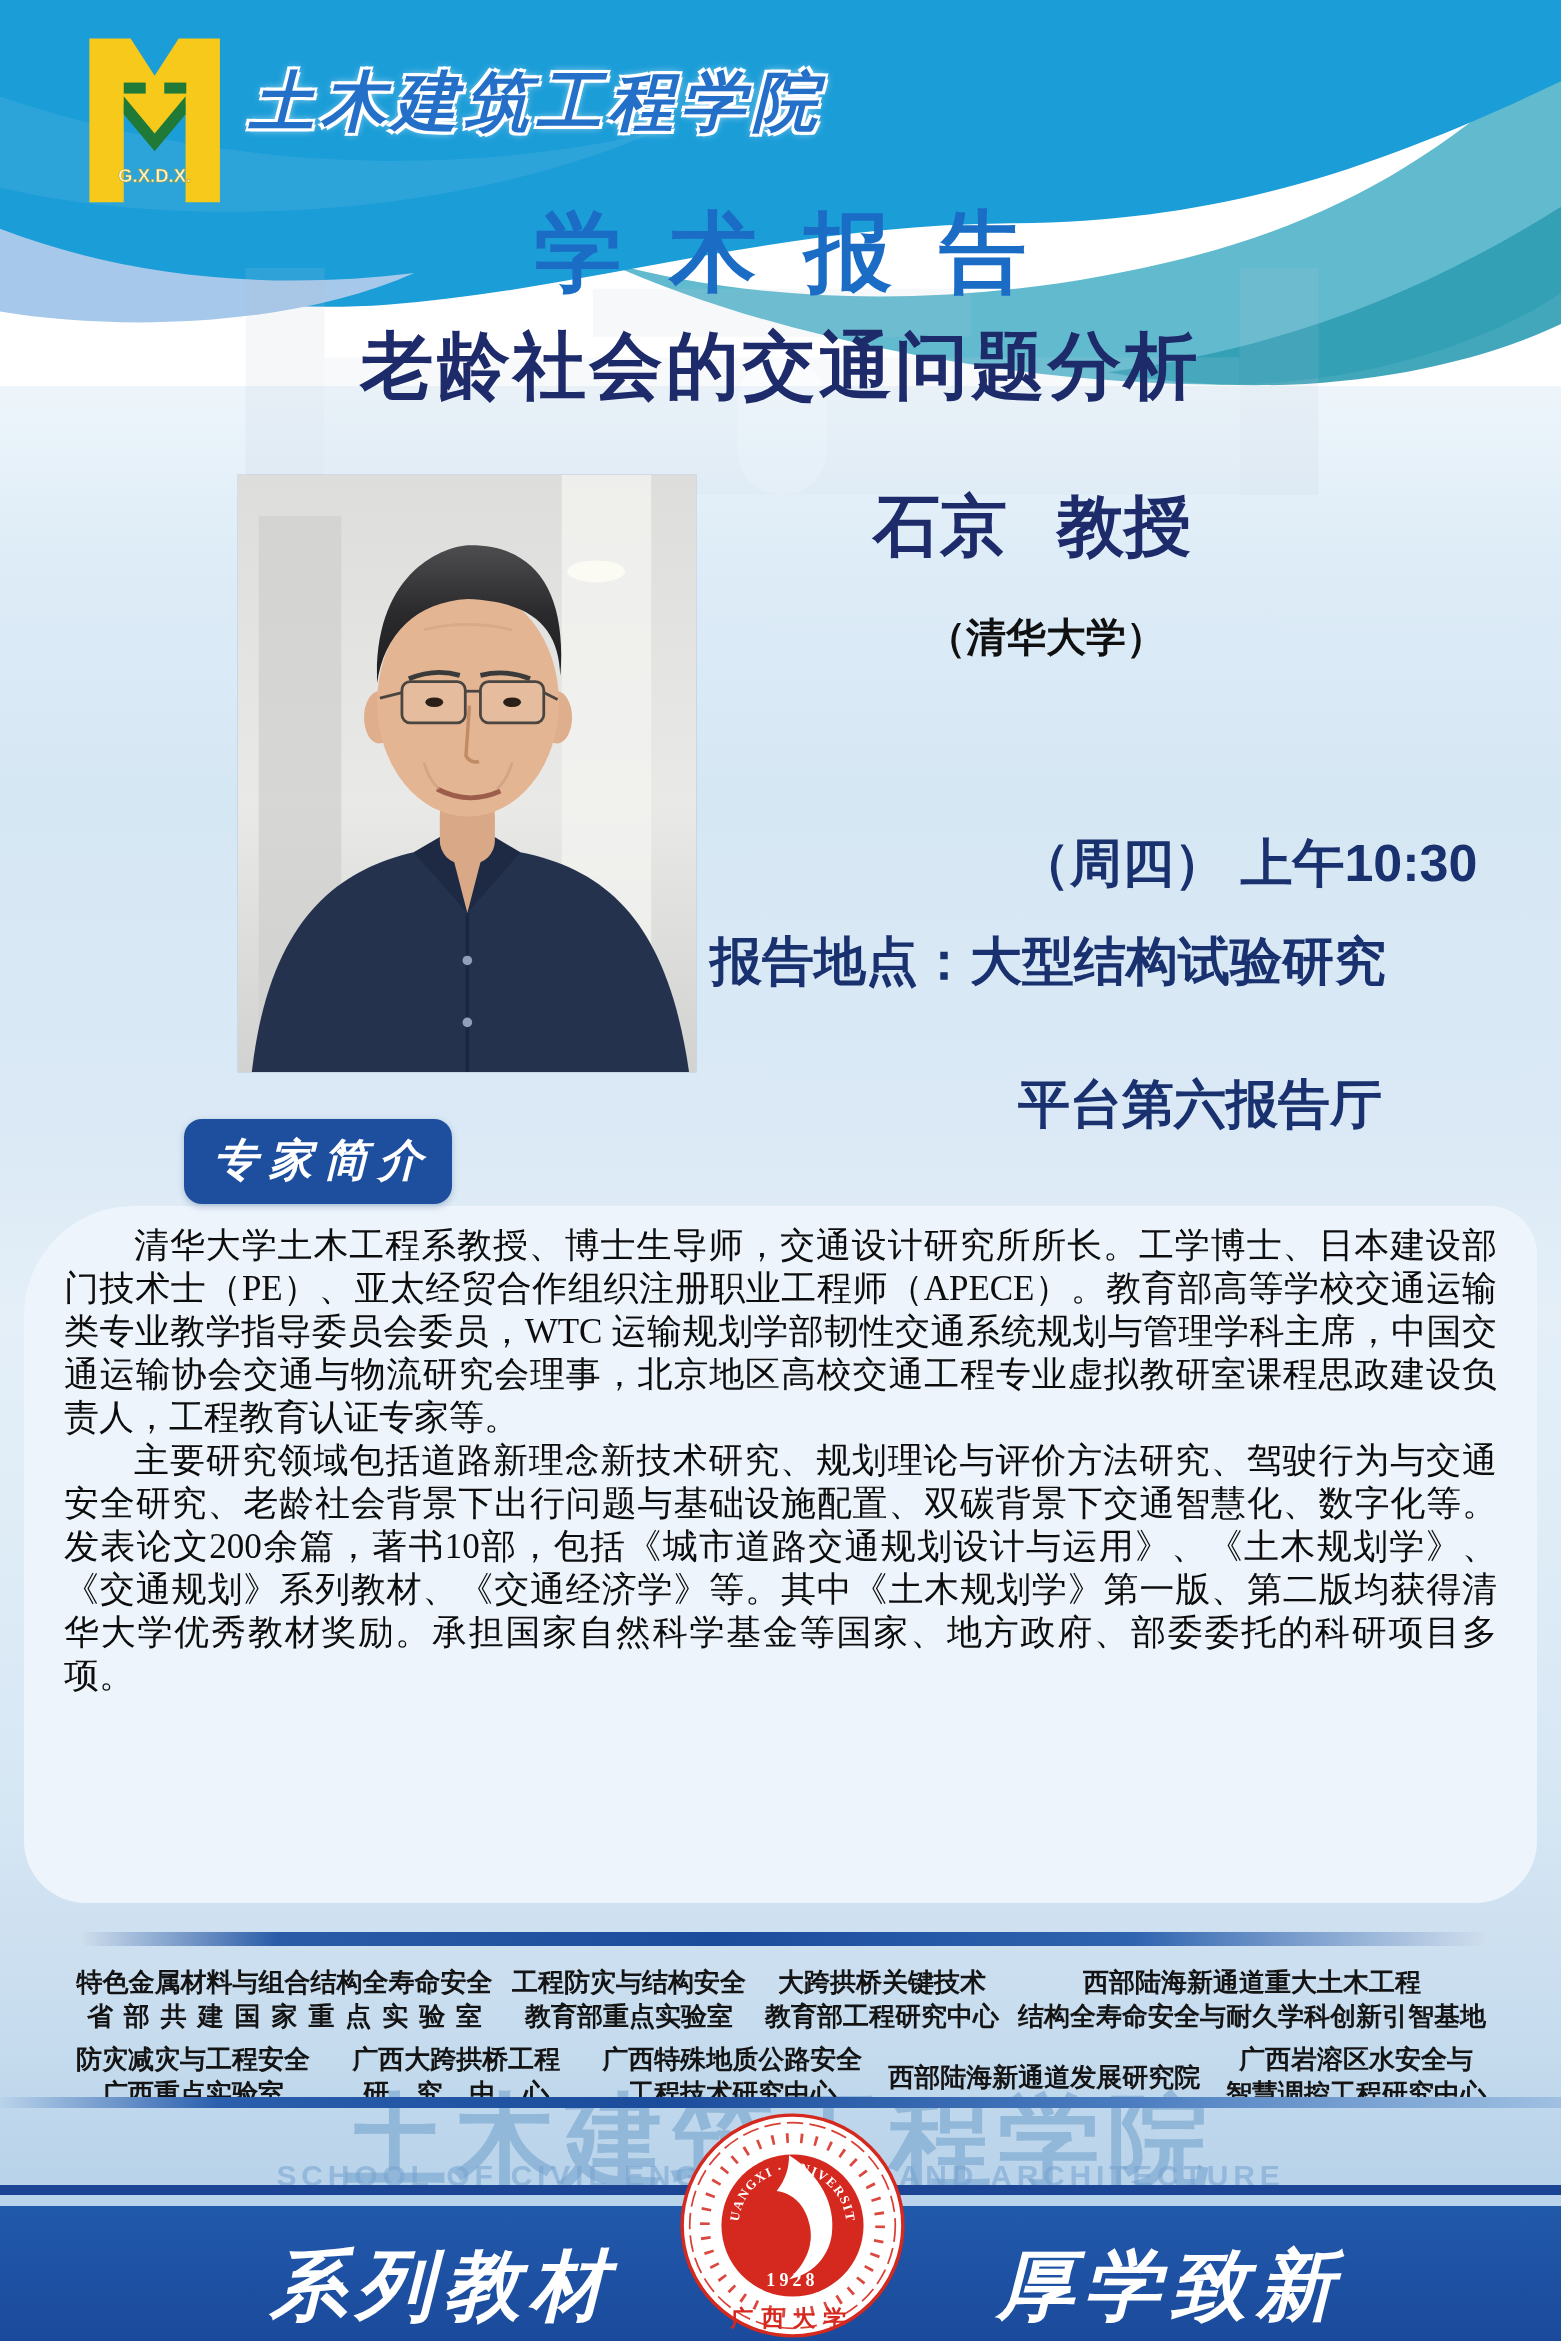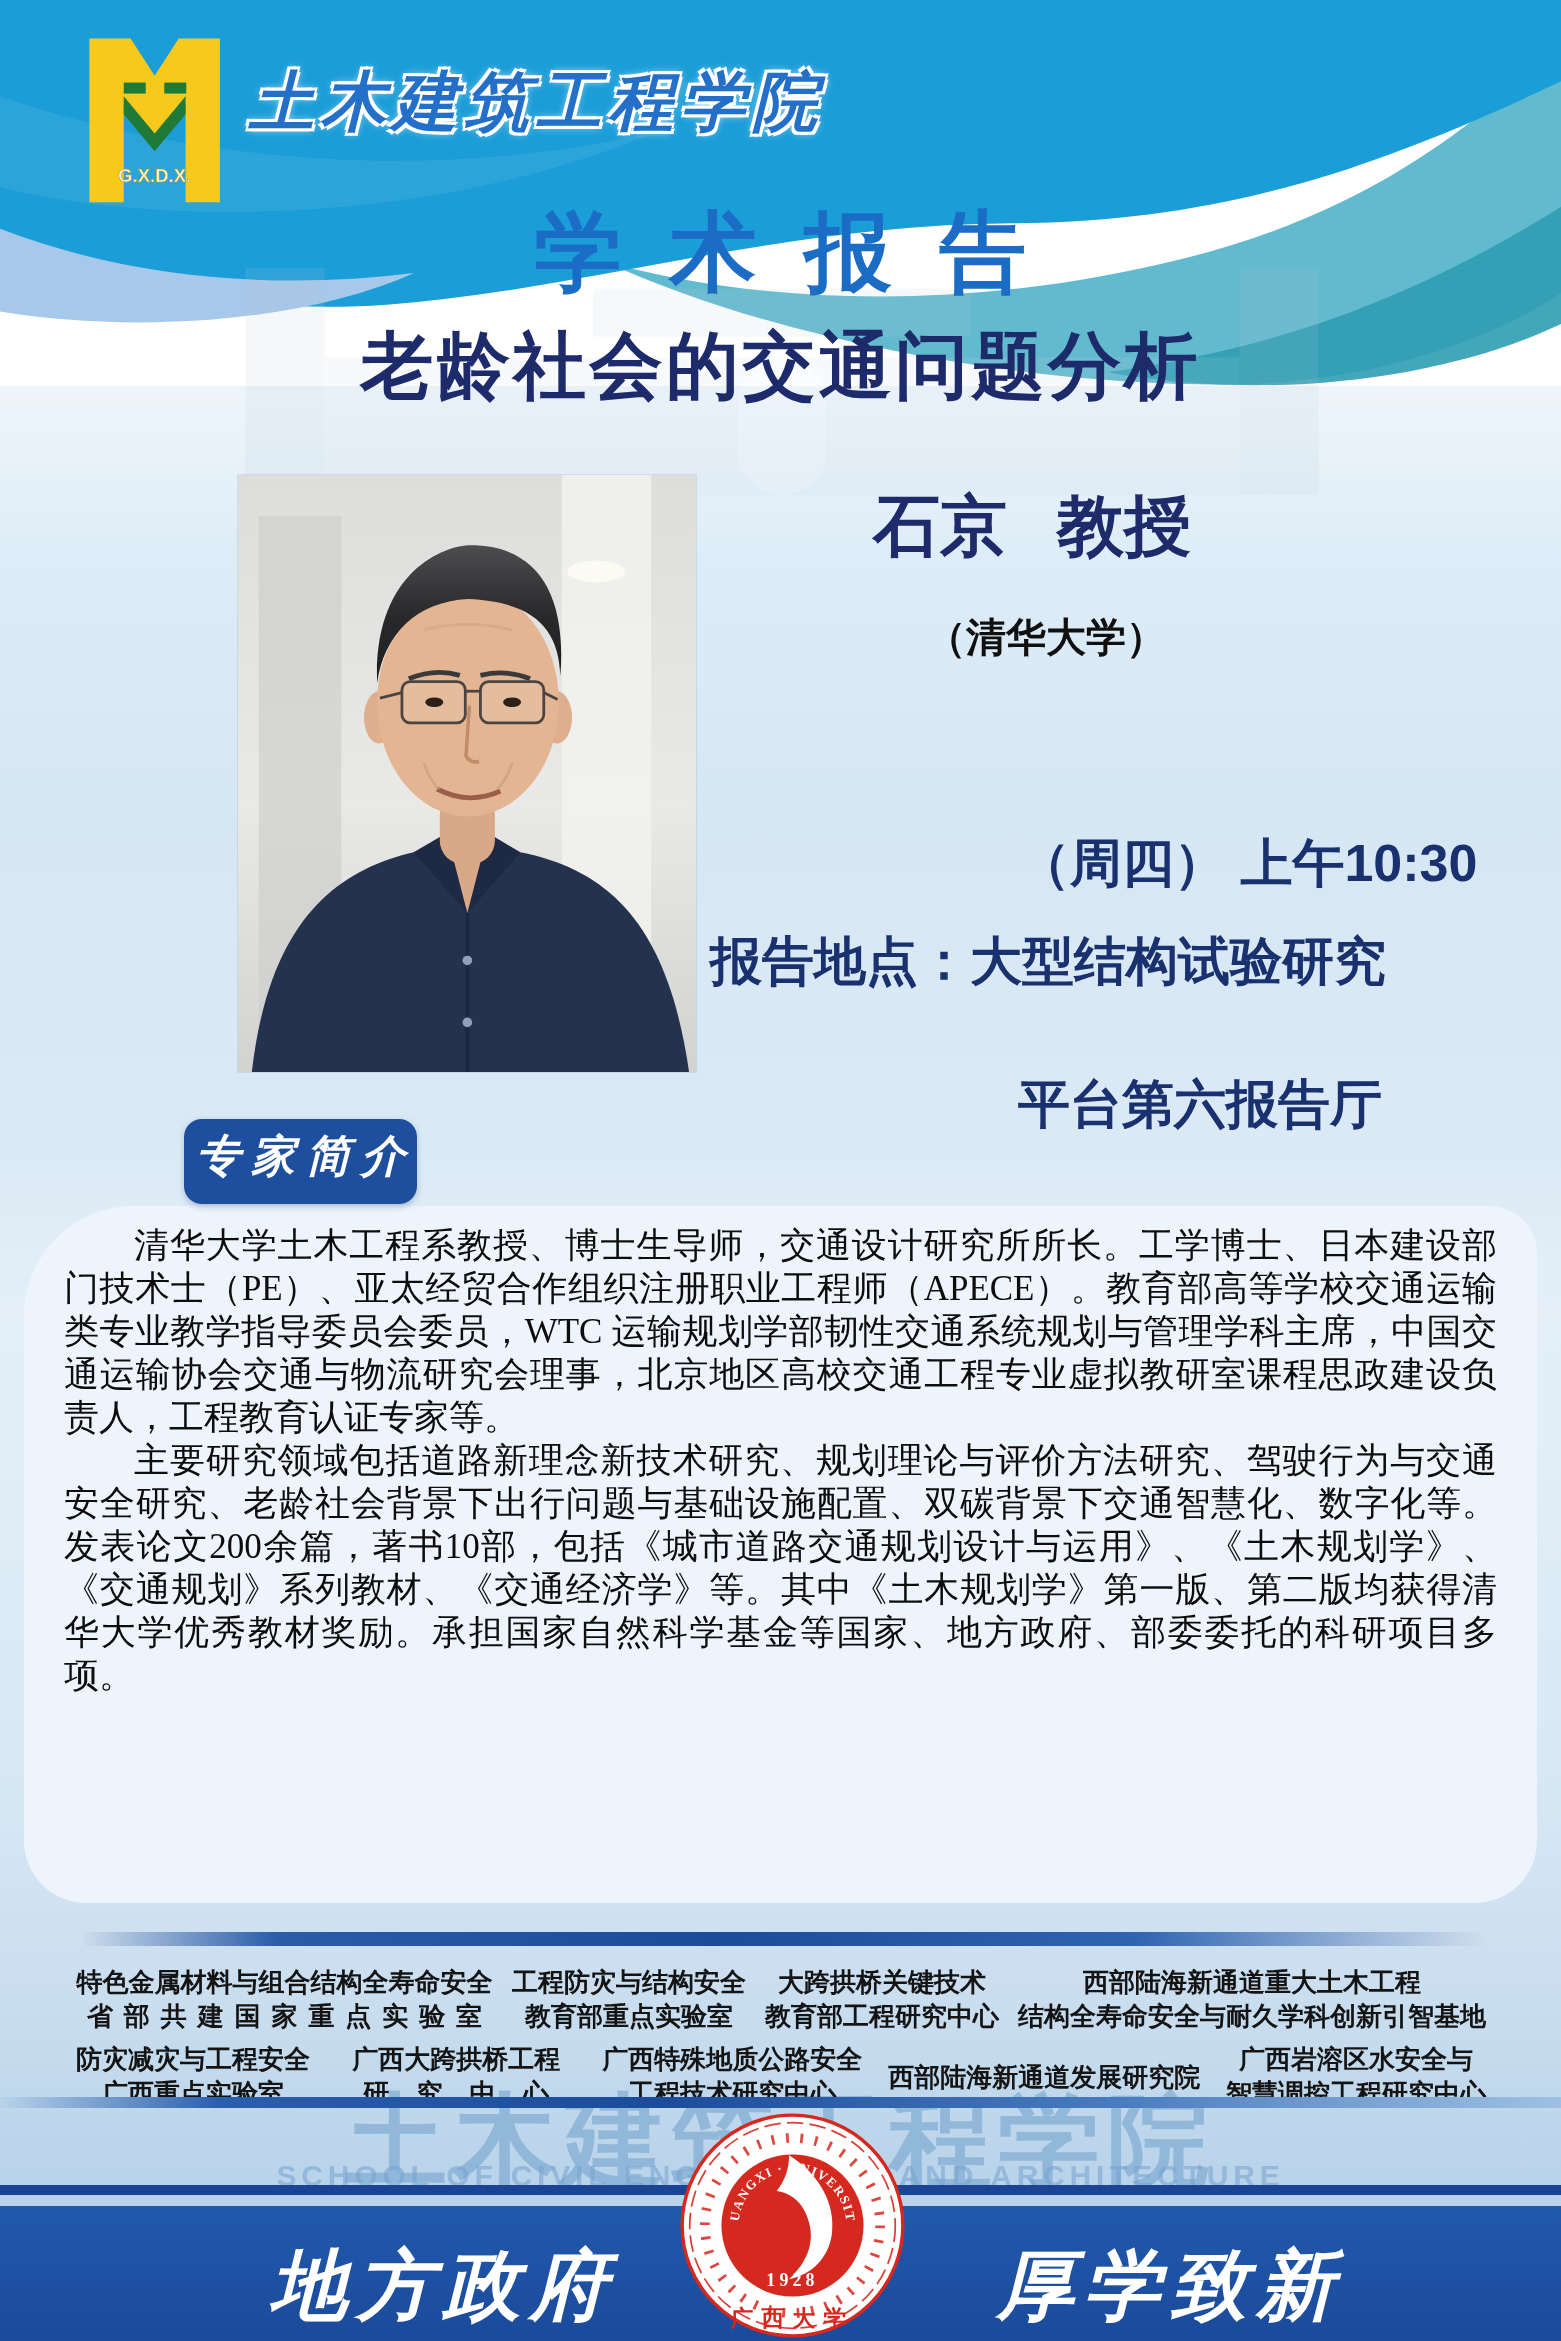--- a/index.html
+++ b/index.html
@@ -47,24 +47,24 @@
   #speaker-row .gap{ display:inline-block; width:50px; }
   #affiliation{ left:926px; top:610px; z-index:2; font-size:40px; font-weight:bold; color:#101010; }
   .sched{ left:710px; z-index:2; font-size:52px; font-weight:900; color:#19316e; white-space:nowrap; }
   #sched-t1{ top:731px; }
   #sched-t2{ top:829px; padding-left:308px; }
   #sched-l1{ top:927px; }
   #sched-l2{ top:1026px; padding-left:308px;margin-top:44px; }
 
   
   #bio-badge{
-    left:184px; top:1119px; width:233px; height:85px; z-index:4;
+    left:184px; top:1119px; width:268px; height:85px; z-index:4;
     background:#1e4f9f; border-radius:18px; text-align:center;
     font-size:44px; line-height:81px; font-weight:bold; font-style:italic;
-    letter-spacing:11px; text-indent:11px; color:#fff; font-family:Liberation Mono, monospace;
+    letter-spacing:11px; text-indent:11px; color:#fff; font-family:Liberation Sans, sans-serif;
     box-shadow:0 2.8px 6.9px rgba(20,60,120,.25);
   }
   #bio-box{
     left:24px; top:1206px; width:1513px; height:697px; z-index:2;
     background:#edf4fb; border-radius:110px 48px 62px 62px;
     padding:18px 40px 6.9px 40px; overflow:hidden;
   }
   #bio-box p{
     font-family:"Liberation Serif",serif;
     font-size:35px; line-height:43px; color:#0d0d0d;
@@ -249,21 +249,21 @@
       <div>智慧调控工程研究中心</div>
     </div>
   </div>
 
   <div id="wm-cn" class="abs">土木建筑工程学院</div>
   <div id="wm-en" class="abs">SCHOOL OF CIVIL ENGINEERING AND ARCHITECTURE</div>
   <div id="bar-b" class="abs"></div>
   <div id="bar-c" class="abs"></div>
 
   <div id="footer-band" class="abs"></div>
-  <div id="motto-left" class="abs motto">地方政府</div>
+  <div id="motto-left" class="abs motto">系列教材</div>
   <div id="motto-right" class="abs motto">厚学致新</div>
 
   <svg id="seal" class="abs" viewBox="0 0 332 332">
     <defs>
       <path id="sealArc" d="M88,166 A78,78 0 0 1 244,166" fill="none"></path>
     </defs>
     <circle cx="166" cy="166" r="160" fill="#ffffff" stroke="#d5281e" stroke-width="5"></circle>
     <circle cx="166" cy="166" r="149" fill="none" stroke="#d5281e" stroke-width="2.5" stroke-dasharray="24 9" opacity="0.9"></circle>
     <circle cx="166" cy="166" r="127" fill="none" stroke="#d5281e" stroke-width="14" stroke-dasharray="4 17" opacity="0.85"></circle>
     <circle cx="166" cy="166" r="103" fill="#d5281e"></circle>

